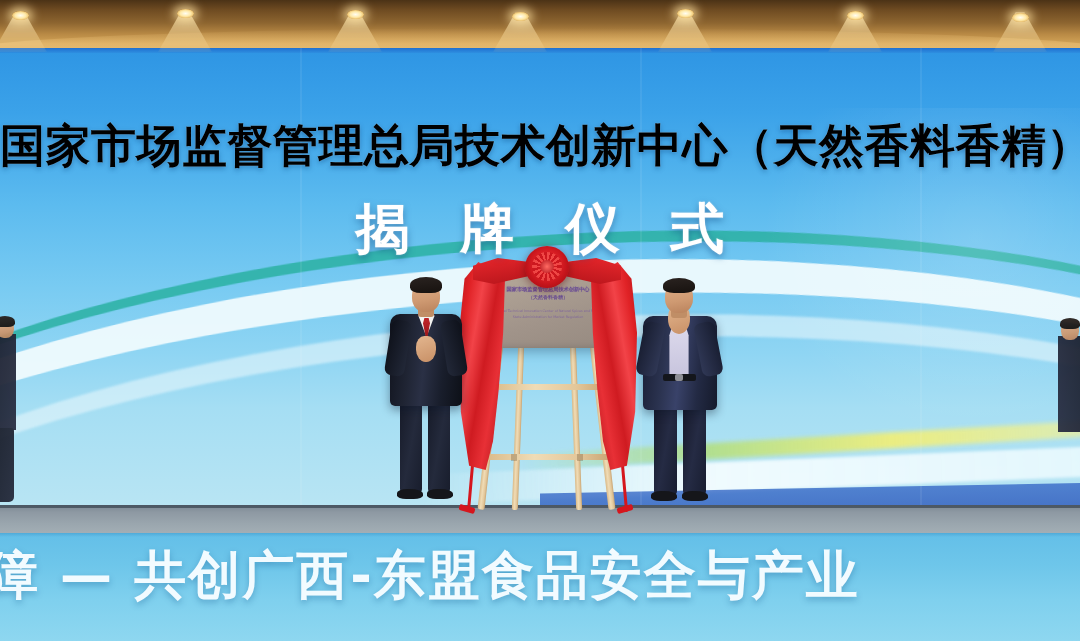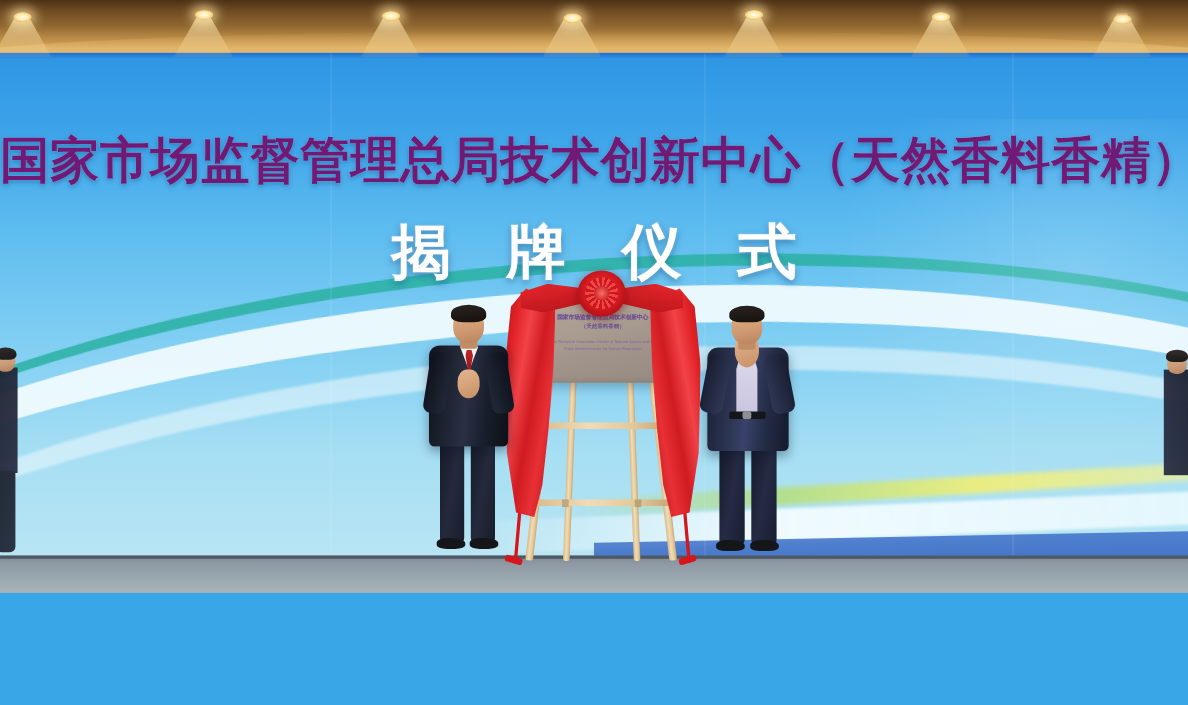--- a/index.html
+++ b/index.html
@@ -90,21 +90,21 @@
   }
   .glow-right{
     position:absolute;right:-40px;top:60px;width:360px;height:330px;
     background:radial-gradient(ellipse at 60% 40%,rgba(255,255,255,.16),rgba(255,255,255,0) 70%);
   }
 
   
   .title-wrap{position:absolute;left:0;top:48px;width:1080px;z-index:6;}
   .title-main{
     position:absolute;left:0;top:72px;width:1080px;text-align:center;
-    color:#701a75;font-size:45px;line-height:52px;font-weight:700;
+    color:#000000;font-size:45px;line-height:52px;font-weight:700;
     letter-spacing:.5px;white-space:nowrap;
     text-shadow:0 2px 5px rgba(12,70,130,.45), 0 0 1px rgba(255,255,255,.6);
     font-family:"DejaVu Sans","Liberation Sans",sans-serif;
   }
   .title-sub{
     position:absolute;left:0;top:150px;width:1080px;text-align:center;
     color:#ffffff;font-size:54px;line-height:62px;font-weight:700;
     letter-spacing:16px;text-indent:16px;white-space:nowrap;
     text-shadow:0 3px 7px rgba(12,70,130,.5), 0 0 2px rgba(255,255,255,.55);
     font-family:"DejaVu Sans","Liberation Sans",sans-serif;
@@ -368,14 +368,17 @@
     <div class="arm" style="left:68px;top:40px;width:21px;height:54px;background:linear-gradient(264deg,#171c2f,#303856);transform:rotate(-11deg);"></div>
     <div class="hand" style="left:38px;top:22px;width:22px;height:30px;border-radius:44% 44% 50% 50%;"></div>
 
     <div class="neck" style="left:41px;top:24px;width:16px;height:12px;border-radius:3px;"></div>
     <div class="head" style="left:35px;top:-1px;width:28px;height:32px;"></div>
     <div class="hair" style="left:33px;top:-4px;width:32px;height:15px;"></div>
   </div>
 
   <div class="floor"></div>
 
+  <div class="fg-banner">
+    <div class="fg-text">障 — 共创广西-东盟食品安全与产业</div>
+  </div>
 
 </div>
 
 </body></html>

